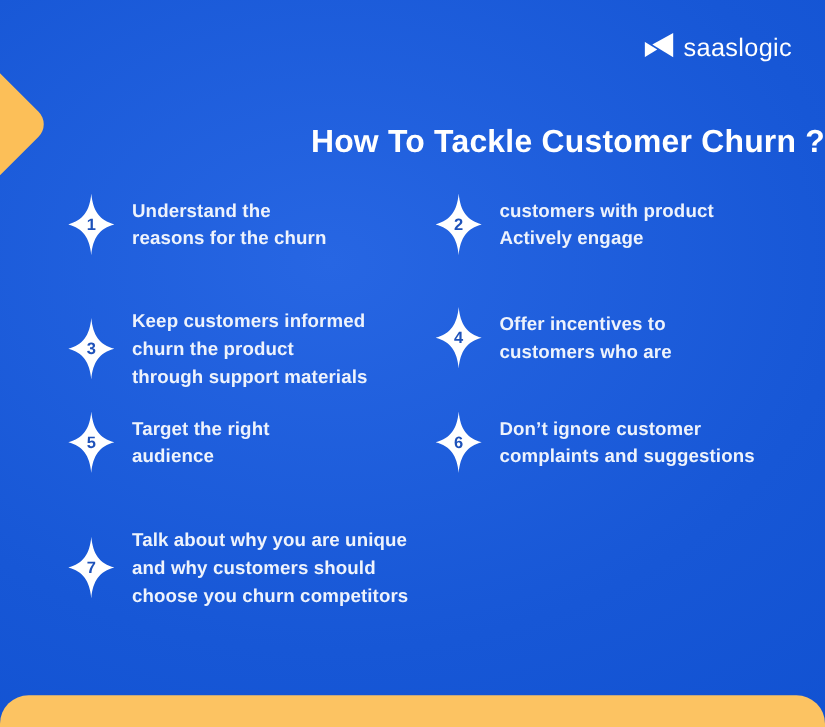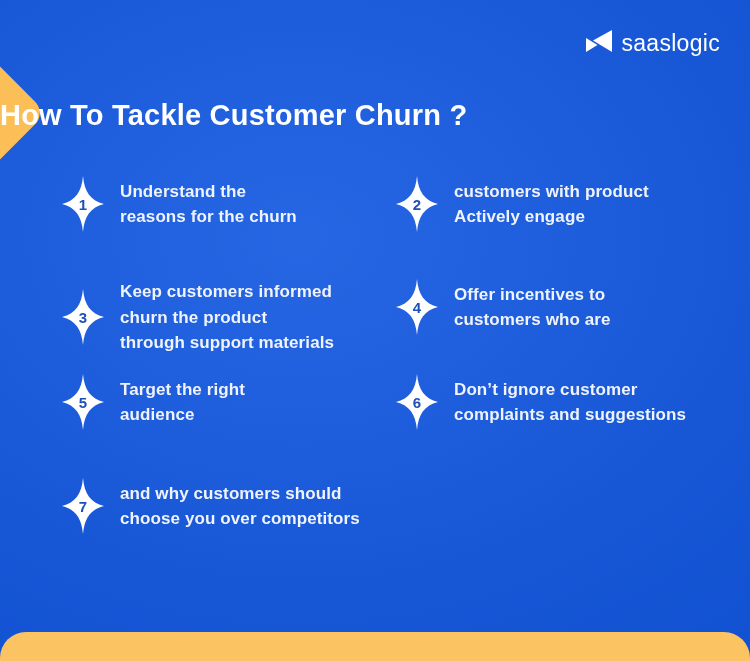--- a/index.html
+++ b/index.html
@@ -34,22 +34,22 @@
     display:flex;align-items:center;gap:8px;
     color:#ffffff;
   }
   .logo-text{
     font-size:23px;
     font-weight:500;
     letter-spacing:0.3px;
   }
   .title{
     position:absolute;
-    left:0;top:99px;width:100%;
-    text-align:left;
+    left:0;top:113px;width:100%;
+    text-align:right;
     color:#ffffff;
     font-size:29px;
     font-weight:700;
     letter-spacing:0.2px;
   }
   .item{
     position:absolute;
     display:flex;align-items:center;gap:16px;
   }
   .star{
@@ -179,20 +179,21 @@
   </div>
 
   <div class="item i7">
     <div class="star">
       <svg viewBox="0 0 42 56">
           <path d="M21 0 C22.5 16 28.5 24.5 42 28 C28.5 31.5 22.5 40 21 56 C19.5 40 13.5 31.5 0 28 C13.5 24.5 19.5 16 21 0 Z" fill="#ffffff"></path>
         </svg>
       <span class="num">7</span>
     </div>
     <div class="text">
+      <div>Talk about why you are unique</div>
       <div>and why customers should</div>
-      <div>choose you over competitors</div>
+      <div>choose you churn competitors</div>
     </div>
   </div>
 
   <div class="bottom-bar"></div>
 
 </div>
 
 </body></html>

